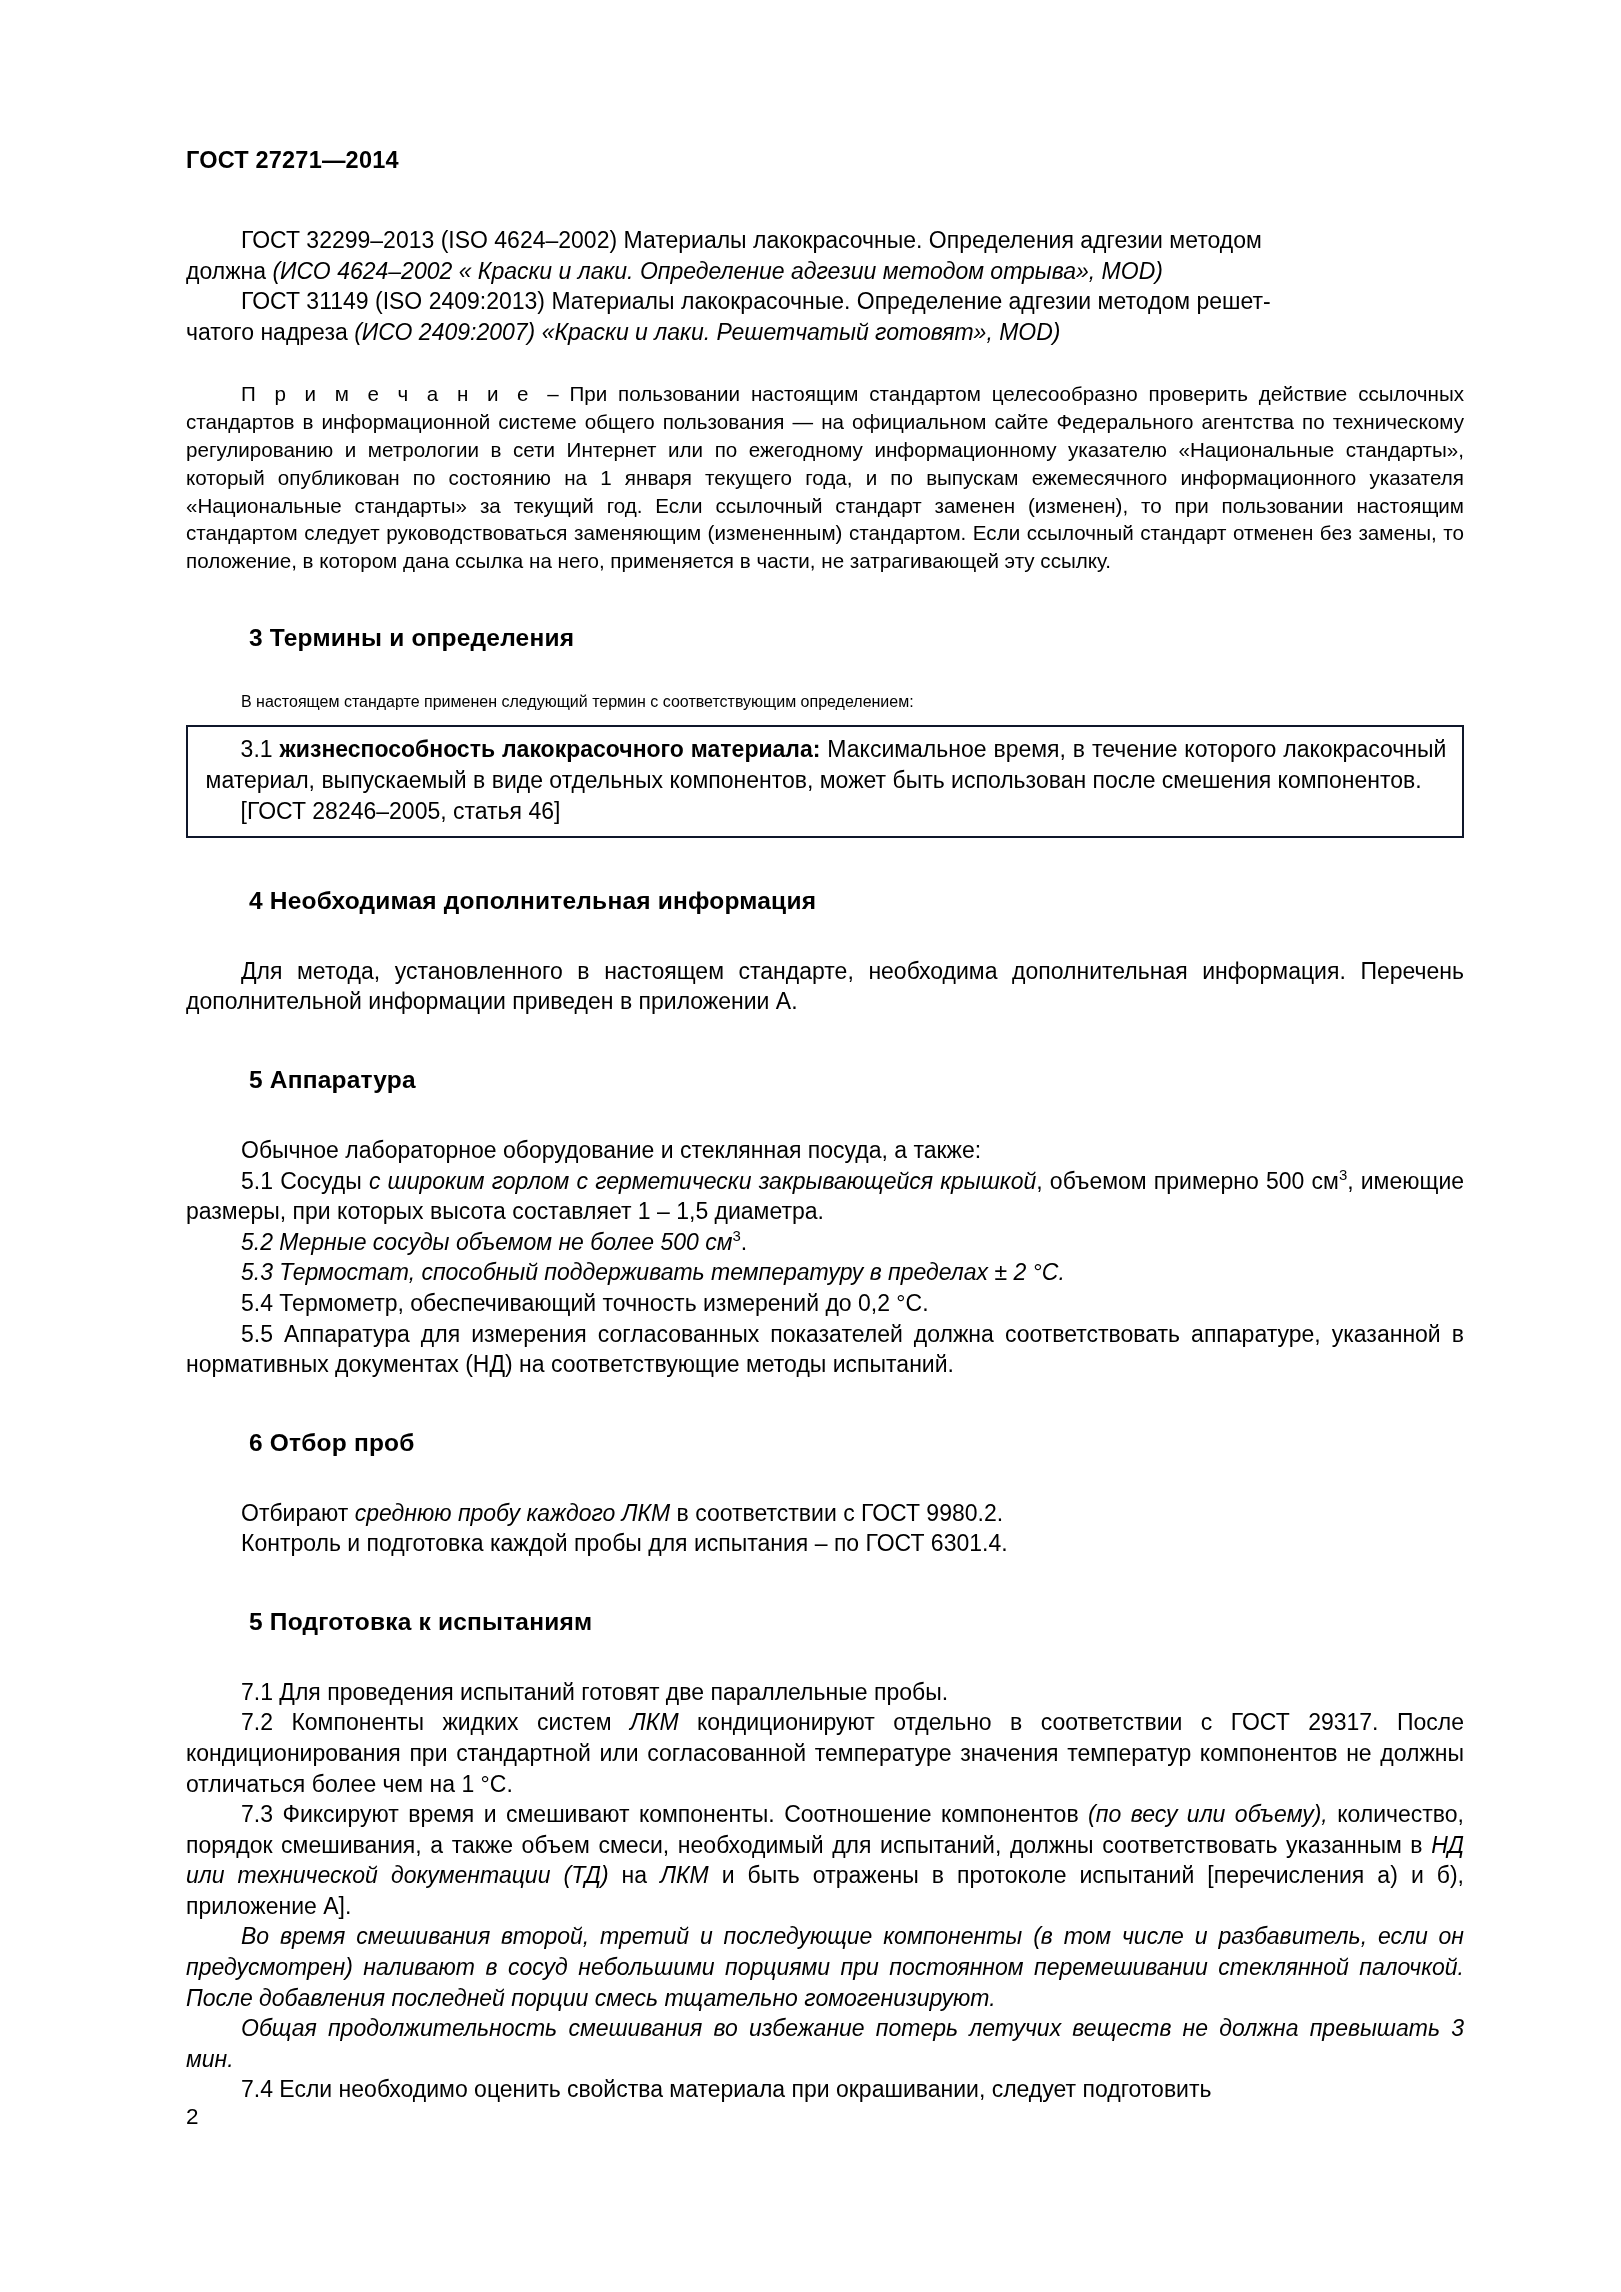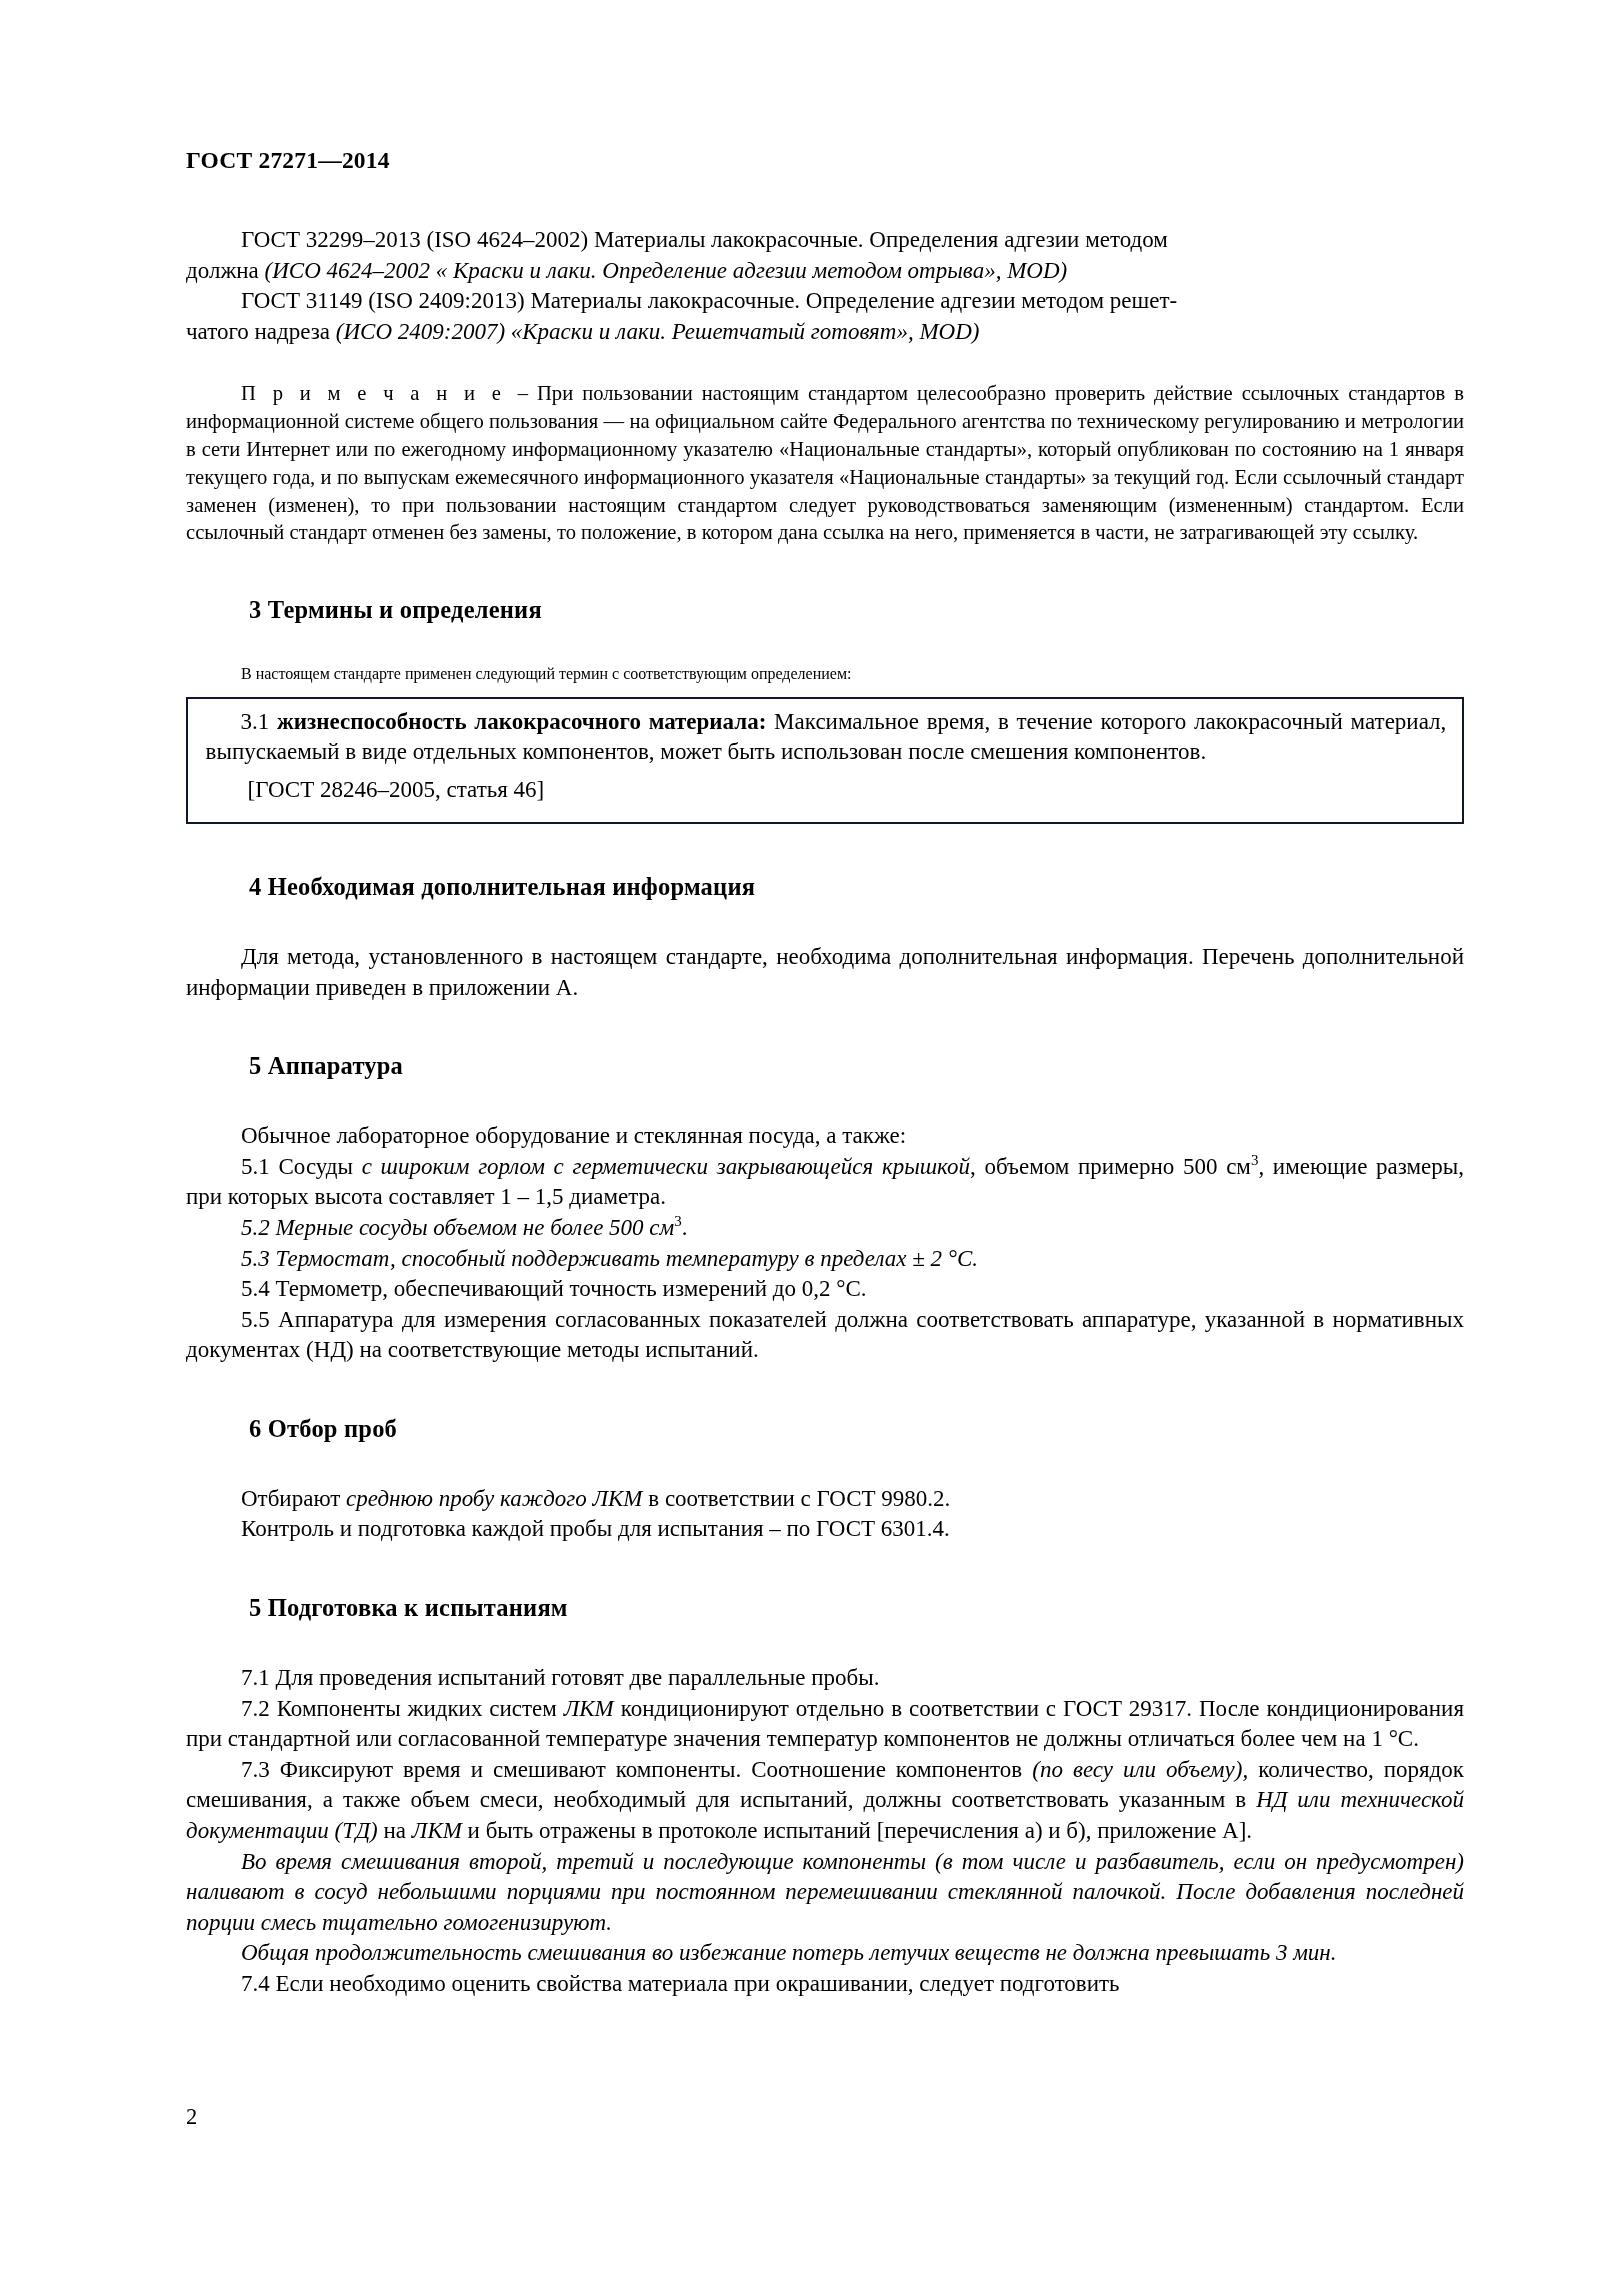--- a/index.html
+++ b/index.html
@@ -5,21 +5,21 @@
   html, body {
     margin: 0;
     padding: 0;
     background: #ffffff;
   }
   .page {
     position: relative;
     width: 1621px;
     height: 2255px;
     background: #ffffff;
-    font-family: Liberation Serif, serif;
+    font-family: Liberation Sans, sans-serif;
     color: #000000;
     box-sizing: border-box;
     padding: 147px 157px 0 186px;
   }
   .header {
     font-size: 23.5px;
     font-weight: bold;
     letter-spacing: 0.2px;
     margin-bottom: 51px;
   }
@@ -61,21 +61,21 @@
     padding: 7.8px 15.7px 9.8px 17.6px;
     font-size: 23px;
     line-height: 1.33;
     text-align: justify;
   }
   .def-box .first {
     text-indent: 35px;
   }
   .def-box .src {
     text-indent: 35px;
-    margin: 7px;
+    margin: 0;
   }
   i, .it { font-style: italic; }
   b, .bold { font-weight: bold; }
   sup {
     font-size: 0.65em;
     vertical-align: super;
     line-height: 0;
   }
   .pagenum {
     position: absolute;

